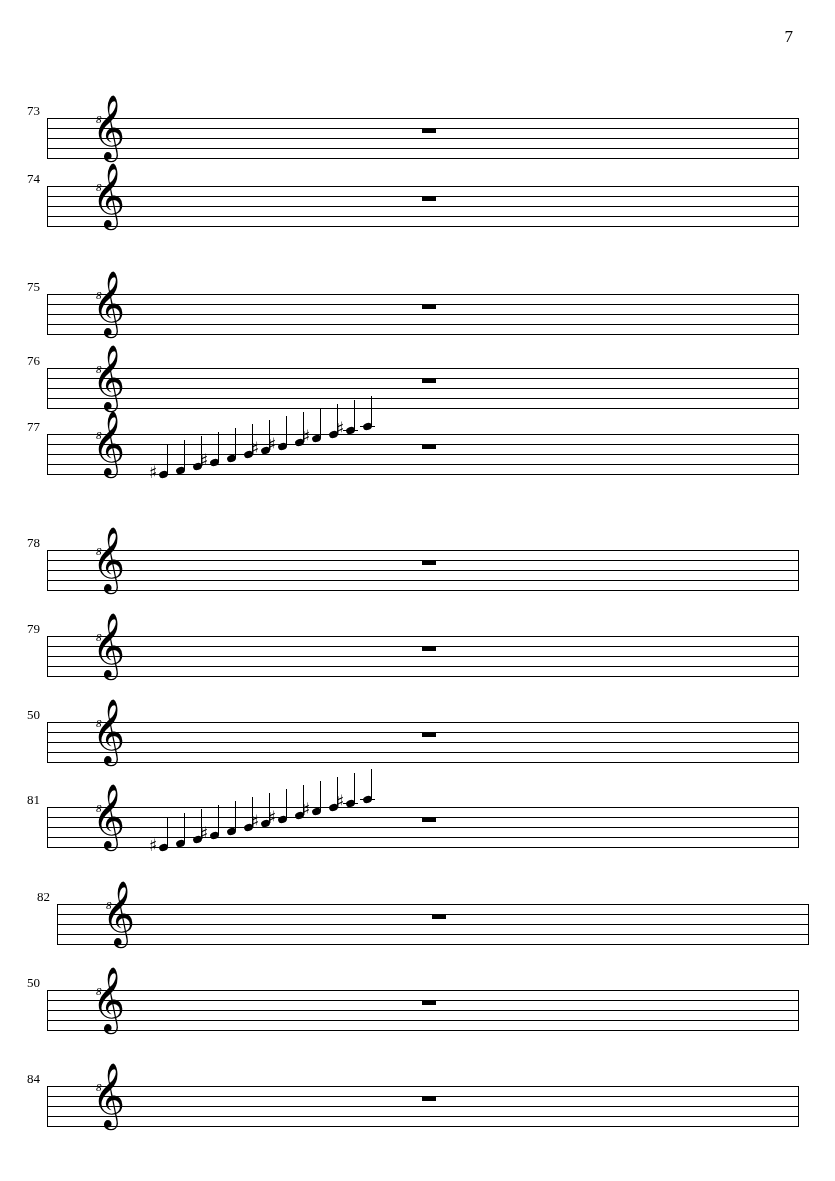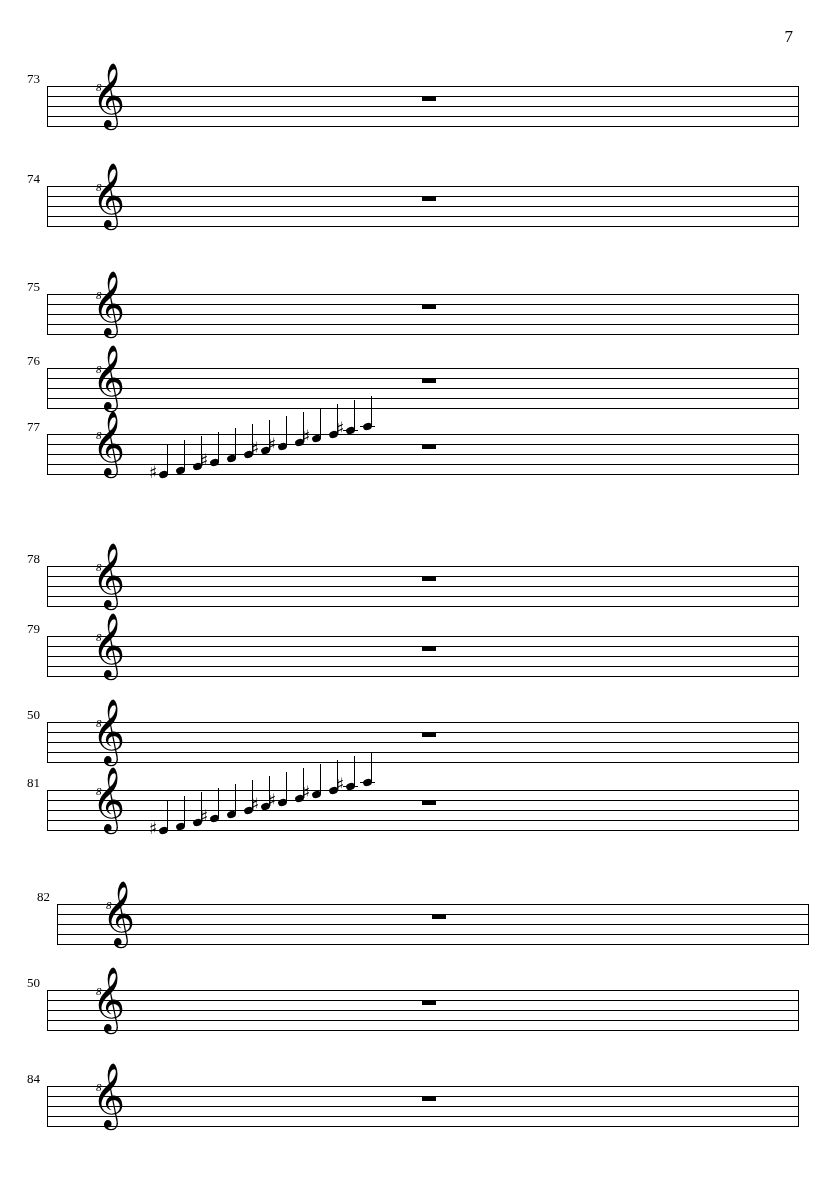--- a/index.html
+++ b/index.html
@@ -146,21 +146,21 @@
   }
 </style>
 </head>
 <body>
 
 <div class="page">
 
   <div class="page-number">7</div>
 
   <div id="systems-container">
-      <div class="system" style="top: 72px;">
+      <div class="system" style="top: 104px;">
         <div class="measure-number">73</div>
         <div class="staff">
           <div class="ln l0"></div>
           <div class="ln l1"></div>
           <div class="ln l2"></div>
           <div class="ln l3"></div>
           <div class="ln l4"></div>
           <div class="barline-start"></div>
           <div class="barline-end"></div>
           <div class="clef">𝄞</div>
@@ -282,21 +282,21 @@
             <div class="stem"></div>
             <div class="acc">♯</div>
           </div>
           <div class="note" style="left: 316px; top: -8px;">
             <div class="ledger" style="top: 0px;"></div>
             <div class="head"></div>
             <div class="stem"></div>
           </div>
         </div>
       </div>
-      <div class="system" style="top: 552px;">
+      <div class="system" style="top: 536px;">
         <div class="measure-number">78</div>
         <div class="staff">
           <div class="ln l0"></div>
           <div class="ln l1"></div>
           <div class="ln l2"></div>
           <div class="ln l3"></div>
           <div class="ln l4"></div>
           <div class="barline-start"></div>
           <div class="barline-end"></div>
           <div class="clef">𝄞</div>
@@ -327,21 +327,21 @@
           <div class="ln l2"></div>
           <div class="ln l3"></div>
           <div class="ln l4"></div>
           <div class="barline-start"></div>
           <div class="barline-end"></div>
           <div class="clef">𝄞</div>
           <div class="clef-octave">8</div>
           <div class="whole-rest" style="left: 375px;"></div>
         </div>
       </div>
-      <div class="system" style="top: 776px;">
+      <div class="system" style="top: 793px;">
         <div class="measure-number">81</div>
         <div class="staff">
           <div class="ln l0"></div>
           <div class="ln l1"></div>
           <div class="ln l2"></div>
           <div class="ln l3"></div>
           <div class="ln l4"></div>
           <div class="barline-start"></div>
           <div class="barline-end"></div>
           <div class="clef">𝄞</div>

